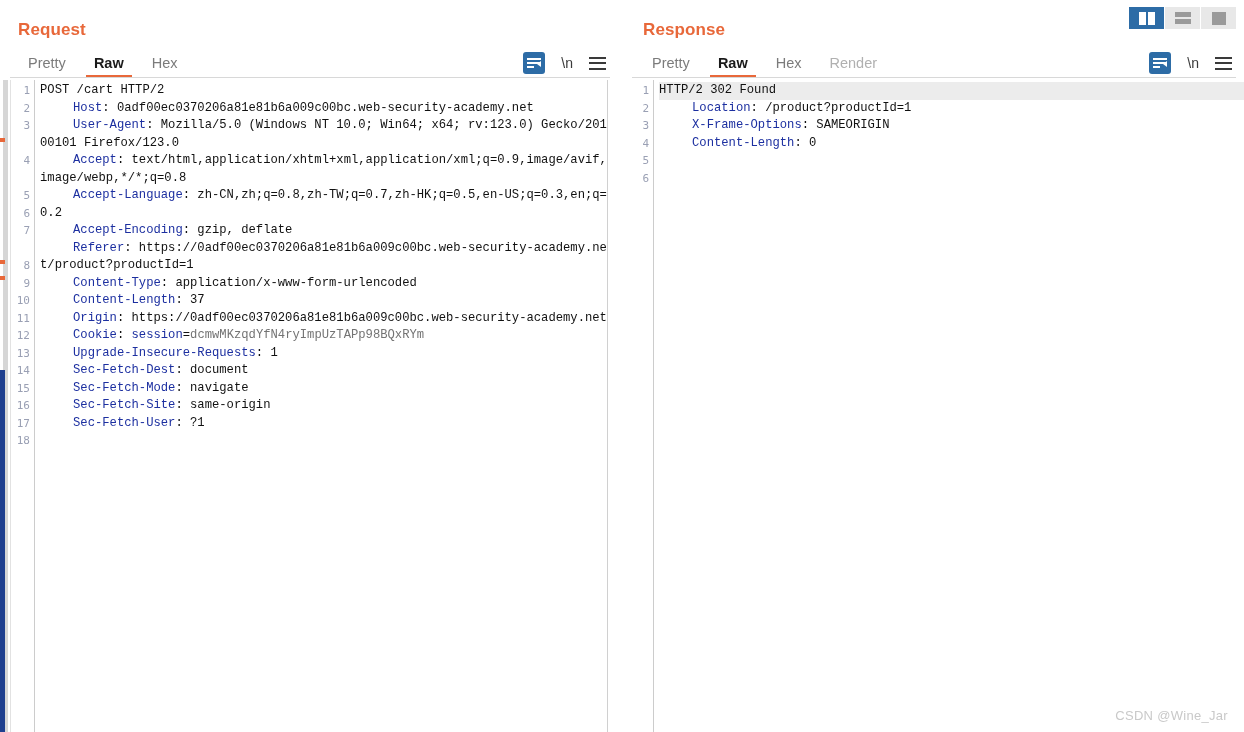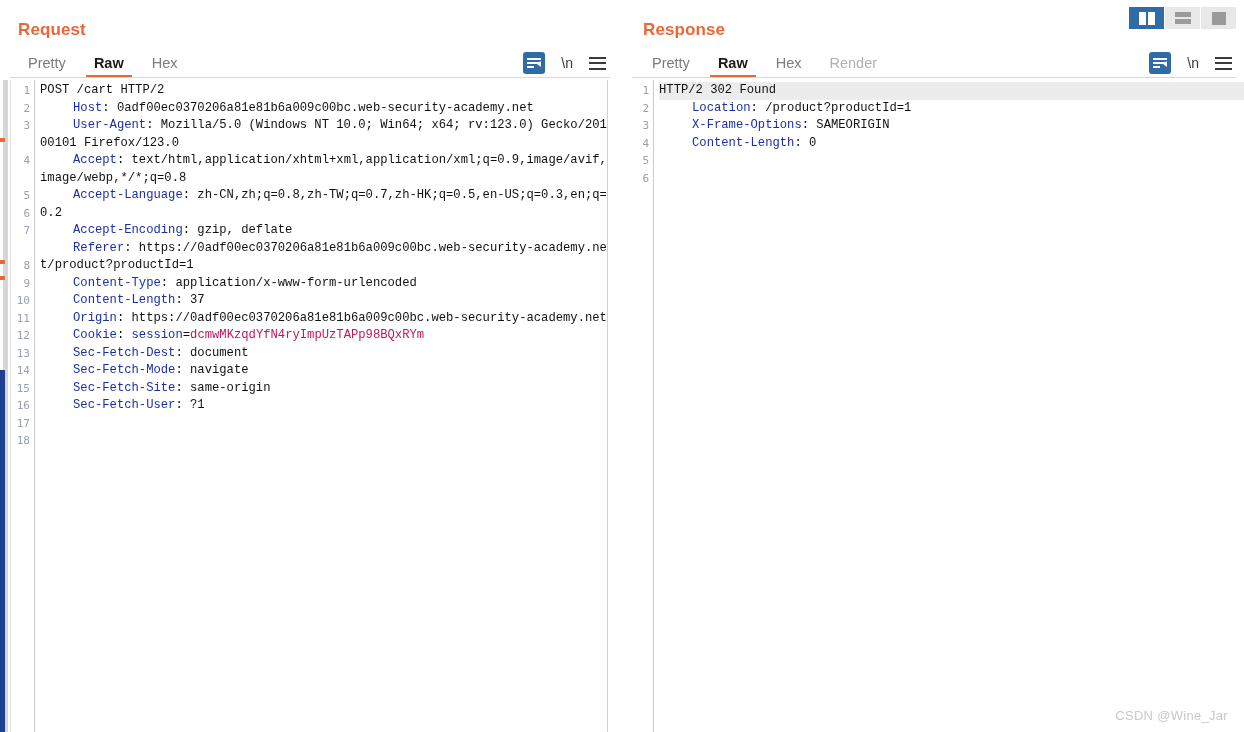--- a/index.html
+++ b/index.html
@@ -189,21 +189,21 @@
     color: #111111;
     white-space: pre-wrap;
     word-break: break-all;
     min-height: 17.5px;
   }
   .code .row.hl { background: #ececec; }
   .hdr  { color: #1c2fa0; padding-left: 33px; }
   .punc { color: #111111; }
   .val  { color: #111111; }
   .pname{ color: #1c2fa0; }
-  .pval { color: #be185d; }
+  .pval { color: #737373; }
   .cursor {
     display: inline-block;
     width: 1px;
     height: 13px;
     background: #333333;
     vertical-align: -2px;
   }
 
   
   .margin-strip {
@@ -327,20 +327,21 @@
           <div class="row"><span class="hdr">Host</span><span class="punc">: </span><span class="val">0adf00ec0370206a81e81b6a009c00bc.web-security-academy.net</span></div>
           <div class="row"><span class="hdr">User-Agent</span><span class="punc">: </span><span class="val">Mozilla/5.0 (Windows NT 10.0; Win64; x64; rv:123.0) Gecko/20100101 Firefox/123.0</span></div>
           <div class="row"><span class="hdr">Accept</span><span class="punc">: </span><span class="val">text/html,application/xhtml+xml,application/xml;q=0.9,image/avif,image/webp,*/*;q=0.8</span></div>
           <div class="row"><span class="hdr">Accept-Language</span><span class="punc">: </span><span class="val">zh-CN,zh;q=0.8,zh-TW;q=0.7,zh-HK;q=0.5,en-US;q=0.3,en;q=0.2</span></div>
           <div class="row"><span class="hdr">Accept-Encoding</span><span class="punc">: </span><span class="val">gzip, deflate</span></div>
           <div class="row"><span class="hdr">Referer</span><span class="punc">: </span><span class="val">https://0adf00ec0370206a81e81b6a009c00bc.web-security-academy.net/product?productId=1</span></div>
           <div class="row"><span class="hdr">Content-Type</span><span class="punc">: </span><span class="val">application/x-www-form-urlencoded</span></div>
           <div class="row"><span class="hdr">Content-Length</span><span class="punc">: </span><span class="val">37</span></div>
           <div class="row"><span class="hdr">Origin</span><span class="punc">: </span><span class="val">https://0adf00ec0370206a81e81b6a009c00bc.web-security-academy.net</span></div>
           <div class="row"><span class="hdr">Cookie</span><span class="punc">: </span><span class="pname">session</span><span class="punc">=</span><span class="pval">dcmwMKzqdYfN4ryImpUzTAPp98BQxRYm</span></div>
+          <div class="row"><span class="hdr">Upgrade-Insecure-Requests</span><span class="punc">: </span><span class="val">1</span></div>
           <div class="row"><span class="hdr">Sec-Fetch-Dest</span><span class="punc">: </span><span class="val">document</span></div>
           <div class="row"><span class="hdr">Sec-Fetch-Mode</span><span class="punc">: </span><span class="val">navigate</span></div>
           <div class="row"><span class="hdr">Sec-Fetch-Site</span><span class="punc">: </span><span class="val">same-origin</span></div>
           <div class="row"><span class="hdr">Sec-Fetch-User</span><span class="punc">: </span><span class="val">?1</span></div>
           <div class="row">&nbsp;</div>
         </div>
     </div>
   </div>
 
   <div class="panel" id="response-panel">

